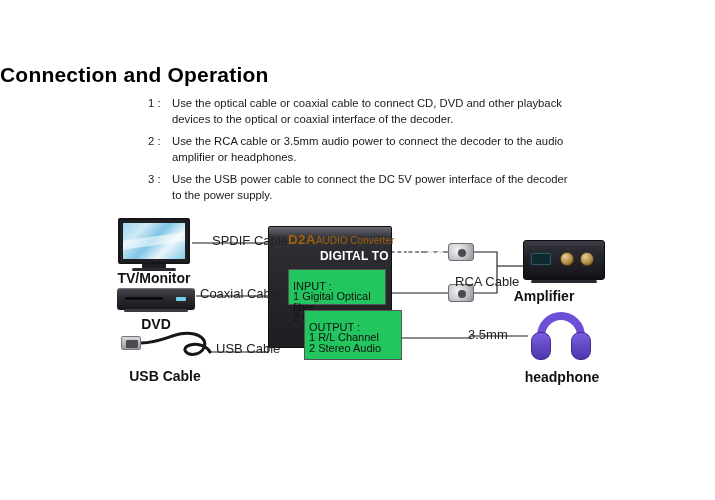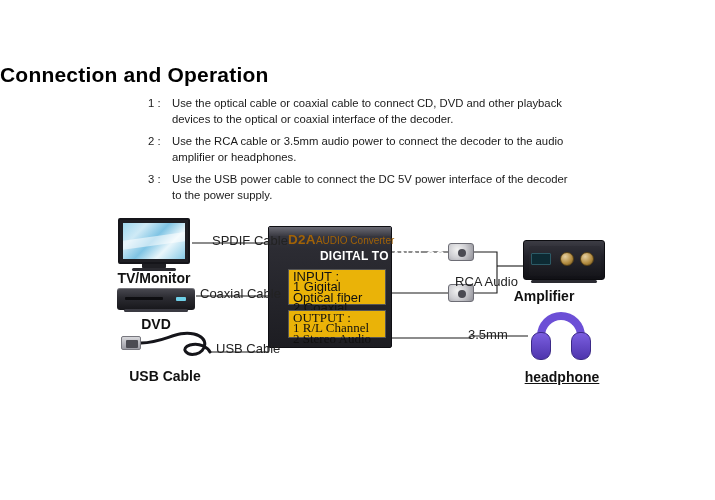--- a/index.html
+++ b/index.html
@@ -198,35 +198,35 @@
     position: absolute;
     left: 276px; top: 249px;
     font-size: 12px;
     color: #ffffff;
     font-weight: bold;
     letter-spacing: 0.2px;
     padding-left: 44px;
   }
   .conv-panel {
     position: absolute;
-    background: #eab308;
+    background: #22c55e;
     border: 1px solid #555;
     box-sizing: border-box;
-    font-size: 13px;
+    font-size: 11px;
     line-height: 10.4px;
     color: #111;
-    padding: 2px 4px;
+    padding: 11px 4px;
   }
   .panel-input {
     left: 288px; top: 269px;
     width: 98px; height: 36px;
   }
   .panel-output {
-    left: 288px; top: 310px;
-    width: 98px; height: 28px; font-family: Liberation Serif, serif;
+    left: 304px; top: 310px;
+    width: 98px; height: 50px;
   }
 
   
   .rca-jack {
     position: absolute;
     width: 26px; height: 18px;
     background: radial-gradient(circle at 35% 35%, #f2f2f2 0%, #cfcfd3 45%, #8e8e96 100%);
     border: 1px solid #6d6d75;
     border-radius: 3px;
     box-sizing: border-box;
@@ -410,22 +410,22 @@
     <div class="amp-knob k1"></div>
     <div class="amp-knob k2"></div>
     <div class="amp-foot"></div>
     <div class="caption" style="left:498px; top:288px; width:92px;">Amplifier</div>
 
     <div class="hp">
       <div class="hp-band"></div>
       <div class="hp-cup left"></div>
       <div class="hp-cup right"></div>
     </div>
-    <div class="caption" style="left:510px; top:369px; width:104px;text-decoration:underline;">headphone</div>
+    <div class="caption" style="left:510px; top:369px; width:104px;">headphone</div>
 
     <div class="cable-label" style="left:212px; top:233px;">SPDIF Cable</div>
     <div class="cable-label" style="left:200px; top:286px;">Coaxial Cable</div>
     <div class="cable-label" style="left:216px; top:341px;">USB Cable</div>
-    <div class="cable-label" style="left:455px; top:274px;">RCA Audio</div>
+    <div class="cable-label" style="left:455px; top:274px;">RCA Cable</div>
     <div class="cable-label" style="left:468px; top:327px;">3.5mm</div>
 
   </div>
 </div>
 
 </body></html>

